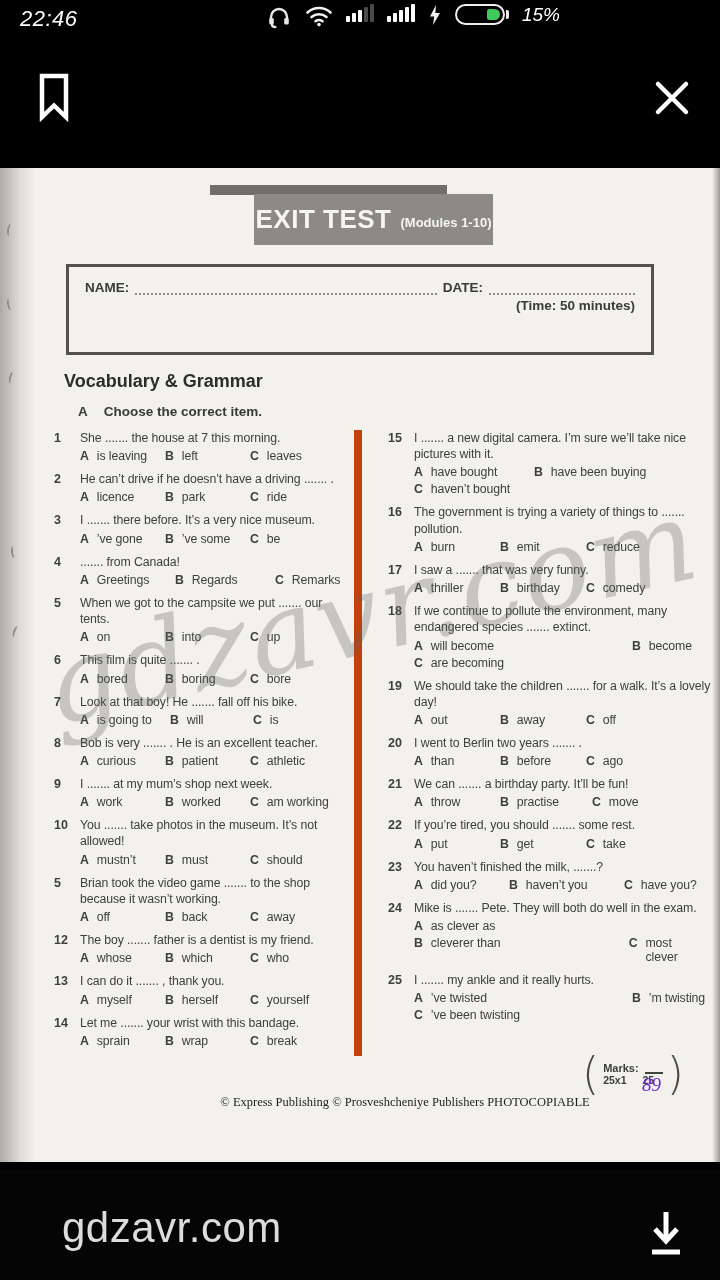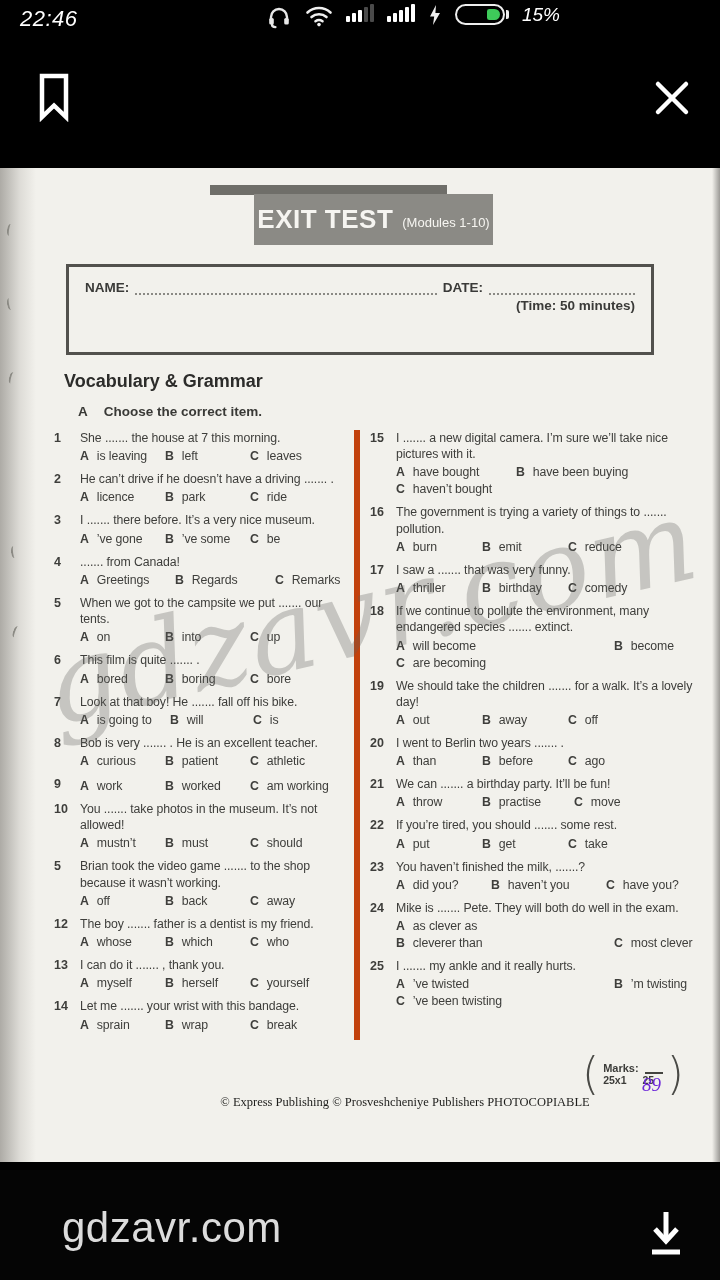--- a/index.html
+++ b/index.html
@@ -55,42 +55,42 @@
     pointer-events: none;
   }
 
   .banner-strip { position: absolute; left: 210px; top: 17px; width: 237px; height: 10px; background: #6f6e69; }
   .banner {
     position: absolute; left: 254px; top: 26px; width: 239px; height: 51px;
     background: #8b8a85; color: #f6f5f1;
     display: flex; align-items: center; justify-content: center; gap: 9px;
   }
   .banner-title { font-size: 26px; font-weight: bold; letter-spacing: 0.5px; }
-  .banner-sub { font-size: 13px; font-weight: normal; padding-top: 6px; }
+  .banner-sub { font-size: 13px; font-weight: bold; padding-top: 6px; }
 
   .info-box {
     position: absolute; left: 66px; top: 96px; width: 588px; height: 91px;
     border: 3px solid #52514d; padding: 13px 16px 6px 16px; color: #3a3a38;
   }
   .info-row { display: flex; align-items: flex-end; }
   .info-label { font-weight: bold; font-size: 13.5px; white-space: nowrap; }
   .dots { border-bottom: 2px dotted #8a8984; height: 13px; margin: 0 6px; }
   .dots.grow { flex: 1; }
   .dots.date { width: 146px; margin-right: 0; }
   .mark-frac { display: inline-flex; flex-direction: column; align-items: center; margin-left: 7px; }
   .mark-frac-line { width: 38px; border-bottom: 2px solid #4a4a46; height: 7px; }
   .mark-frac-den { font-weight: bold; font-size: 12.5px; margin-top: 1px; }
   .time-note { text-align: right; font-weight: bold; font-size: 13.5px; margin-top: 3px; }
 
   .section-title { position: absolute; left: 64px; top: 203px; font-size: 18px; font-weight: bold; color: #2c2c2a; }
   .instruction { position: absolute; left: 78px; top: 236px; font-size: 13.5px; font-weight: bold; color: #39393б; color: #393936; display: flex; gap: 16px; }
 
   .columns { position: absolute; left: 54px; top: 262px; width: 658px; display: flex; align-items: stretch; }
   .col-left { width: 300px; }
-  .col-right { flex: 1; border-left: 6px solid #c2410c; padding-left: 10px; }
+  .col-right { flex: 1; border-left: 8px solid #c2410c; padding-left: 26px; }
 
   .question { display: flex; margin-bottom: 8px; color: #3e3e3b; }
   .q-num { width: 26px; flex: 0 0 26px; font-weight: bold; font-size: 12.5px; padding-top: 1px; }
   .q-body { flex: 1; }
   .q-text { font-size: 12.3px; line-height: 1.32; letter-spacing: -0.1px; }
   .opt-row { display: flex; margin-top: 3px; }
   .opt { display: flex; font-size: 12.3px; letter-spacing: -0.1px; padding-right: 6px; }
   .opt-letter { font-weight: bold; margin-right: 8px; }
 
   .marks-box { position: absolute; left: 582px; top: 880px; display: flex; align-items: center; color: #3c3c39; }
@@ -374,20 +374,21 @@
               <div class="opt">
                 <span class="opt-letter">C</span>
                 <span class="opt-text">athletic</span>
               </div>
             </div>
           </div>
         </div>
         <div class="question">
           <div class="q-num">9</div>
           <div class="q-body">
+            <div class="q-text">I ....... at my mum’s shop next week.</div>
             <div class="opt-row">
               <div class="opt" style="width: 85px;">
                 <span class="opt-letter">A</span>
                 <span class="opt-text">work</span>
               </div>
               <div class="opt" style="width: 85px;">
                 <span class="opt-letter">B</span>
                 <span class="opt-text">worked</span>
               </div>
               <div class="opt">

